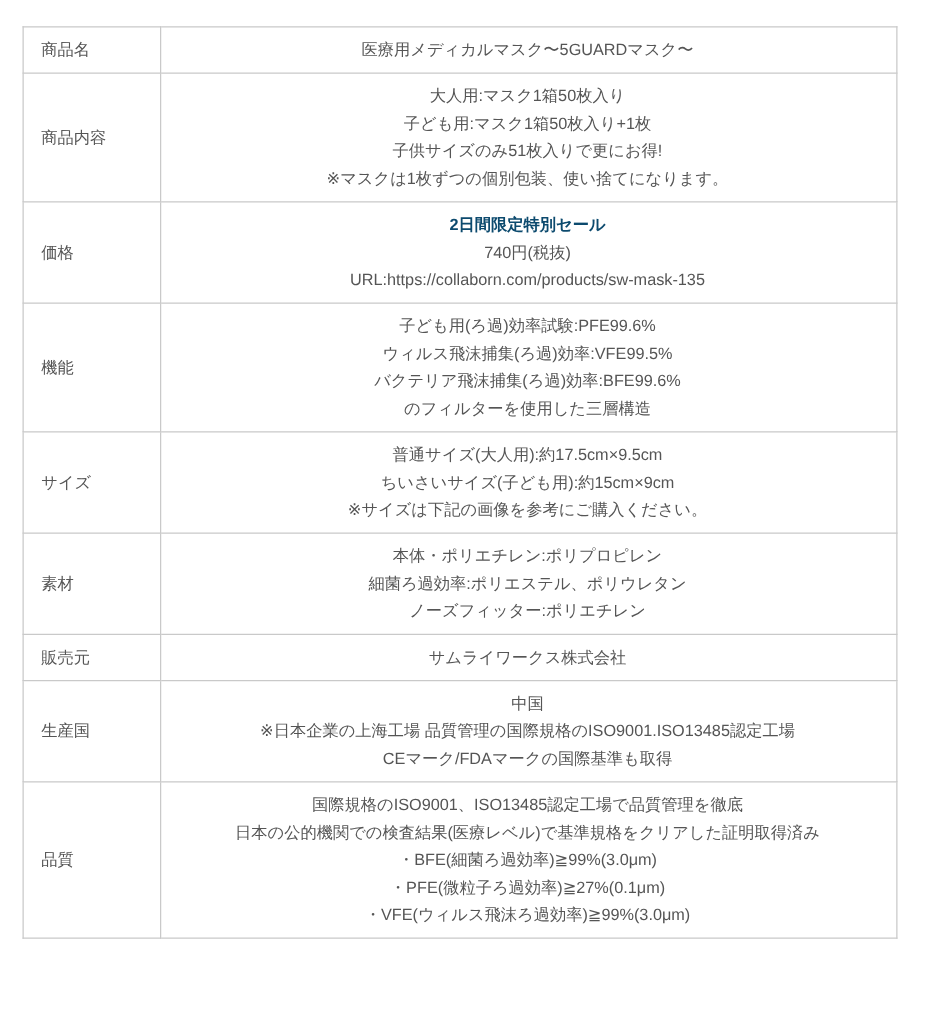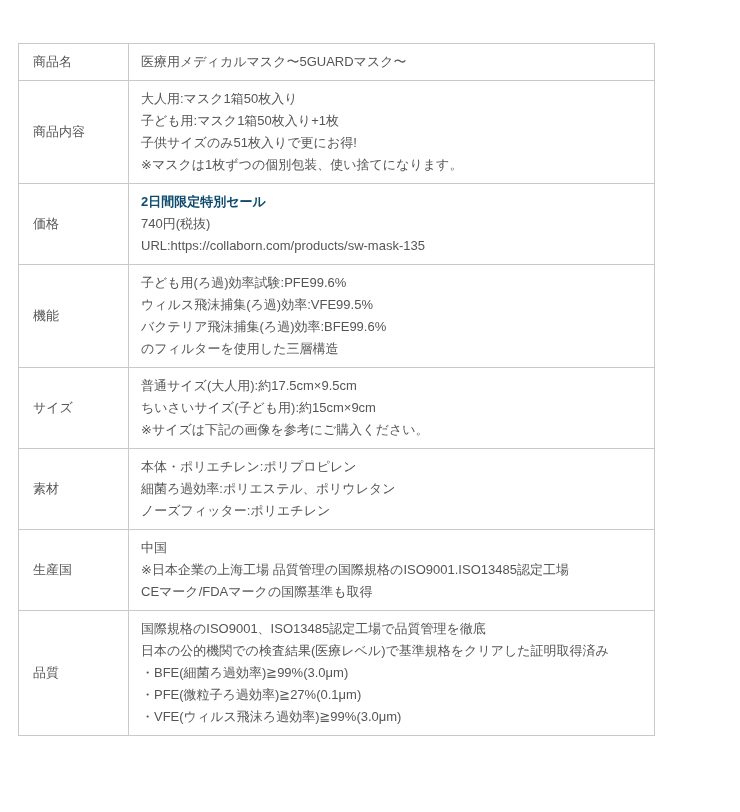--- a/index.html
+++ b/index.html
@@ -8,41 +8,42 @@
     background: #ffffff;
   }
   body {
     width: 740px;
     height: 812px;
     font-family: "Liberation Sans", "DejaVu Sans", sans-serif;
     color: #555555;
   }
   .spec-table {
     border-collapse: collapse;
-    margin: 43px 0 0 18px;
-    width: 637px;
+    margin: 21px 0 0 18px;
+    width: 700px;
     table-layout: fixed;
   }
   .spec-table td {
     border: 1px solid #c9c9c9;
     font-size: 13px;
     line-height: 22px;
     vertical-align: middle;
     color: #555555;
     background: #ffffff;
   }
   td.label-cell {
     width: 89px;
     padding: 7px 6px 7px 14px;
   }
   td.content-cell {
     padding: 7px 14px 7px 12px;
   }
   .line {
     white-space: pre-wrap;
+    text-align: center;
   }
   .line.bold-line {
     font-weight: bold;
     color: #0c4a6e;
   }
 </style>
 </head>
 <body>
 
 <table class="spec-table">
@@ -89,20 +90,26 @@
     </tr>
     <tr>
       <td class="label-cell">素材</td>
       <td class="content-cell">
         <div class="line">本体・ポリエチレン:ポリプロピレン</div>
         <div class="line">細菌ろ過効率:ポリエステル、ポリウレタン</div>
         <div class="line">ノーズフィッター:ポリエチレン</div>
       </td>
     </tr>
     <tr>
+      <td class="label-cell">販売元</td>
+      <td class="content-cell">
+        <div class="line">サムライワークス株式会社</div>
+      </td>
+    </tr>
+    <tr>
       <td class="label-cell">生産国</td>
       <td class="content-cell">
         <div class="line">中国</div>
         <div class="line">※日本企業の上海工場 品質管理の国際規格のISO9001.ISO13485認定工場</div>
         <div class="line">CEマーク/FDAマークの国際基準も取得</div>
       </td>
     </tr>
     <tr>
       <td class="label-cell">品質</td>
       <td class="content-cell">

